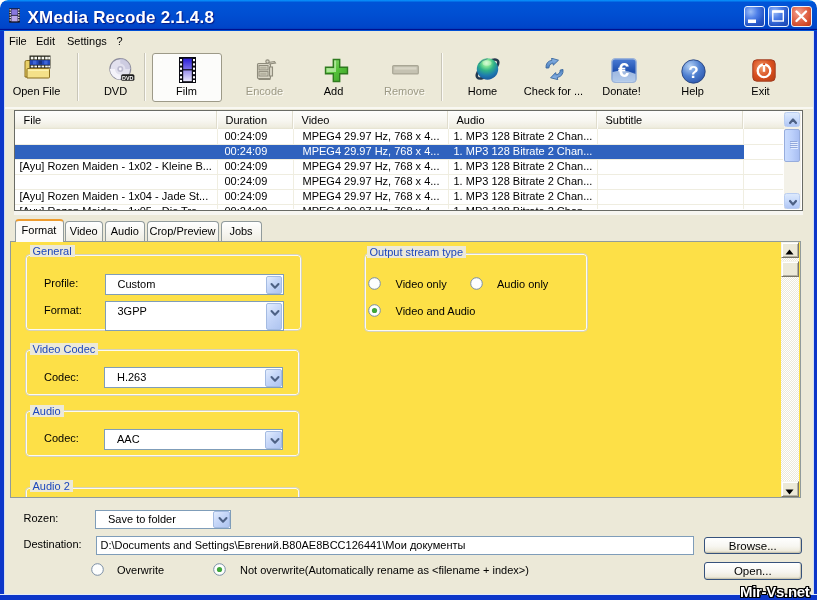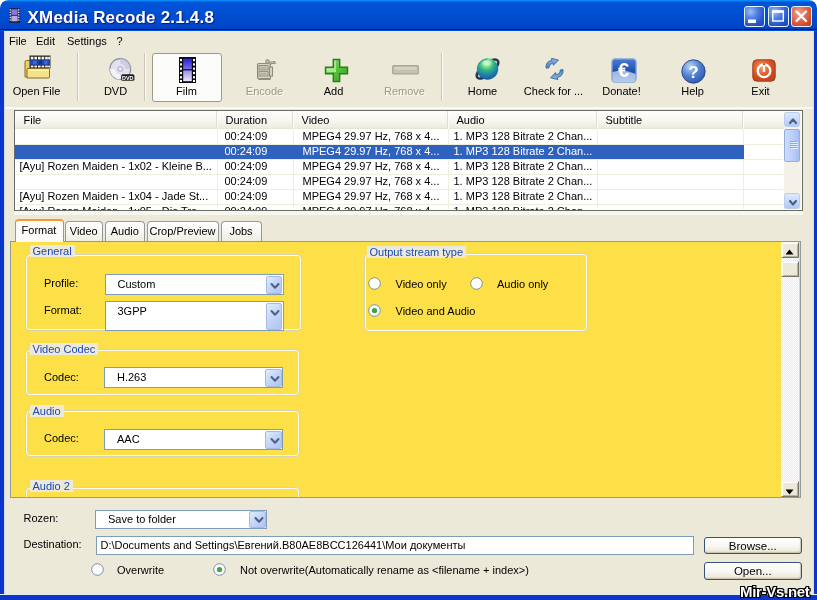--- a/index.html
+++ b/index.html
@@ -470,21 +470,21 @@
           </svg></div>
     <div class="clsbtn" style="top:18.5px;box-shadow:inset 1px 1px 0 #FFFFFF, inset -1px -1px 0 #B5B2A4"><svg width="1" height="1"></svg></div>
     <div class="clsbtn" style="top:238.5px"><svg width="15" height="13" style="margin:4px 0 0 0.5px">
             <path d="M7.5 8.5 L11.5 3.5 L3.5 3.5 Z" fill="#000"></path>
           </svg></div>
   </div>
 </div>
 
 <div id="bottom">
   <div class="lbl" style="left:12.5px;top:512px">Rozen:</div>
-  <div class="combo" style="left:95px;top:509.5px;width:172px;height:19.5px">
+  <div class="combo" style="left:95px;top:509.5px;width:136px;height:19.5px">
     <span class="cval" style="top:2px">Save to folder</span>
     <span class="cbtn">
           <svg class="chev" width="10" height="9" style="top:4px">
             <path d="M1.5 2 L5 5.8 L8.5 2" fill="none" stroke="#4D6185" stroke-width="2" stroke-linejoin="round" stroke-linecap="round"></path>
           </svg>
         </span>
   </div>
   <div class="lbl" style="left:12.5px;top:538px">Destination:</div>
   <div class="field" style="left:95.5px;top:536px;width:598.5px;height:19px">D:\Documents and Settings\Евгений.B80AE8BCC126441\Мои документы</div>
   <div class="xpb" style="left:704px;top:536.5px">Browse...</div>

